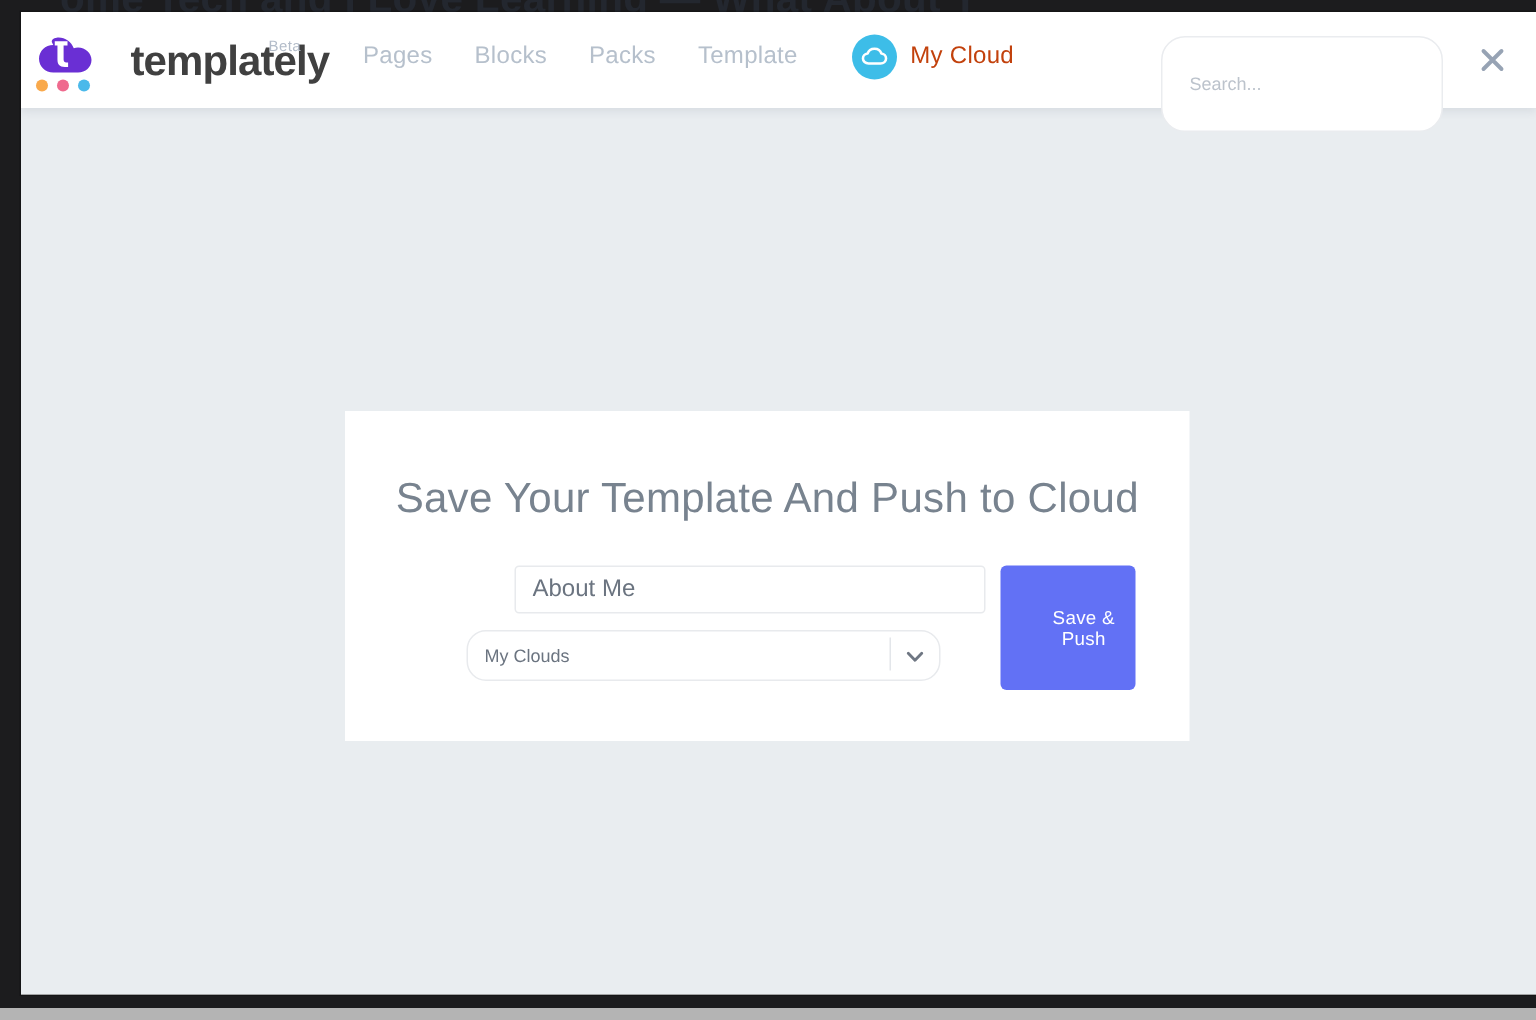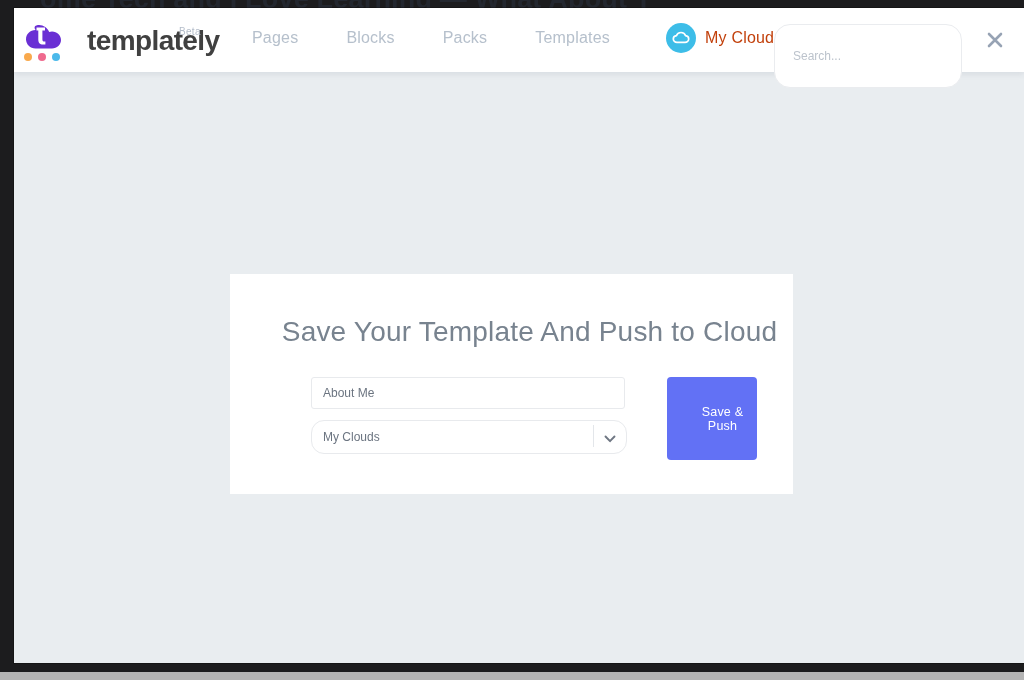--- a/index.html
+++ b/index.html
@@ -110,22 +110,21 @@
     letter-spacing: 0.3px;
   }
 
   #nav {
     position: absolute;
     left: 228px;
     top: 0;
     height: 60px;
     display: flex;
     align-items: center;
-    gap: 48px;
-    margin-left: 10px;
+    gap: 28px;
   }
   .nav-item {
     font-size: 16px;
     color: #b6c0cc;
     letter-spacing: 0.2px;
     cursor: pointer;
     white-space: nowrap;
   }
   #nav-mycloud {
     display: flex;
@@ -201,21 +200,20 @@
   #modal-title {
     position: absolute;
     left: 0;
     top: 42px;
     width: 563px;
     text-align: center;
     font-size: 28px;
     color: #78838f;
     letter-spacing: 0.2px;
     font-weight: normal;
-    padding-left: 18px;
   }
 
   #form-row {
     position: absolute;
     left: 81px;
     top: 103px;
     width: 430px;
     height: 84px;
   }
   #fields-col {
@@ -224,25 +222,26 @@
     top: 0;
     width: 314px;
   }
   #name-input {
     width: 314px;
     height: 32px;
     box-sizing: border-box;
     border: 1px solid #e8eaed;
     border-radius: 3px;
     padding: 0 11px;
-    font-size: 12px;
+    font-size: 16px;
     color: #6b7480;
     font-family: "Liberation Sans", sans-serif;
     outline: none;
     background: #fff;
+    margin-left: 32px;
   }
   #cloud-select-wrap {
     position: relative;
     margin-top: 11px;
     width: 314px;
     height: 32px;
     border: 1px solid #e8eaed;
     border-radius: 13px;
     background: #fff;
     cursor: pointer;
@@ -313,21 +312,21 @@
           <span class="logo-dot" style="left:28px;background:#4bb9ea;"></span>
         </div>
         <div id="logo-wordmark">templately</div>
         <div id="logo-beta">Beta</div>
       </div>
 
       <div id="nav">
         <span class="nav-item">Pages</span>
         <span class="nav-item">Blocks</span>
         <span class="nav-item">Packs</span>
-        <span class="nav-item">Templates</span>
+        <span class="nav-item">Template</span>
 
         <span id="nav-mycloud">
           <span id="mycloud-icon">
             <svg width="18" height="14" viewBox="0 0 18 14">
               <path d="M5 11.3 C2.9 11.3 1.3 9.8 1.3 8 C1.3 6.3 2.6 4.9 4.4 4.7 C5 2.8 6.8 1.5 9 1.5 C11.2 1.5 13 2.8 13.6 4.7 C15.4 4.9 16.7 6.3 16.7 8 C16.7 9.8 15.1 11.3 13 11.3 Z" fill="none" stroke="#ffffff" stroke-width="1.7" stroke-linejoin="round"></path>
             </svg>
           </span>
           <span id="mycloud-label">My Cloud</span>
         </span>
       </div>

